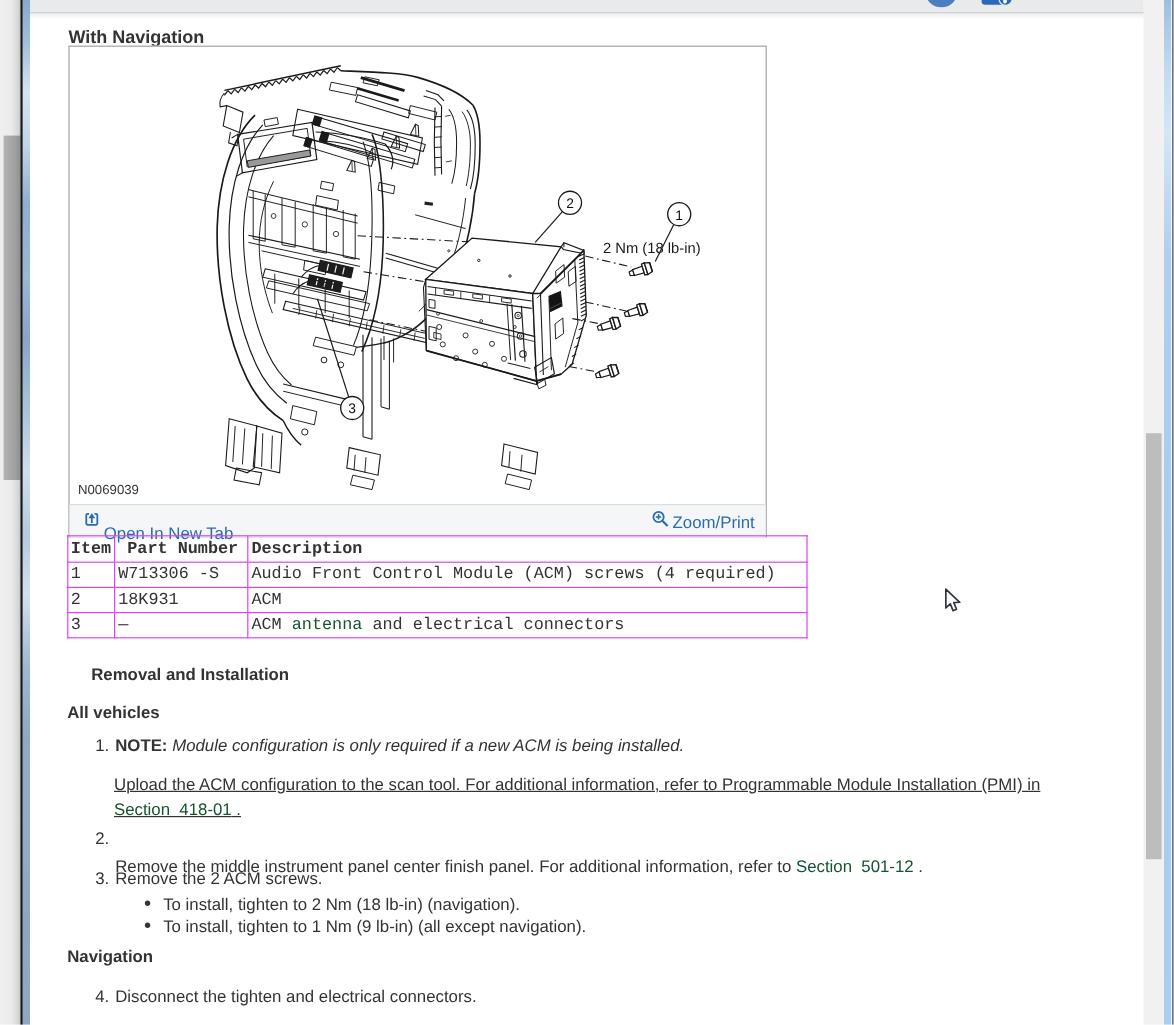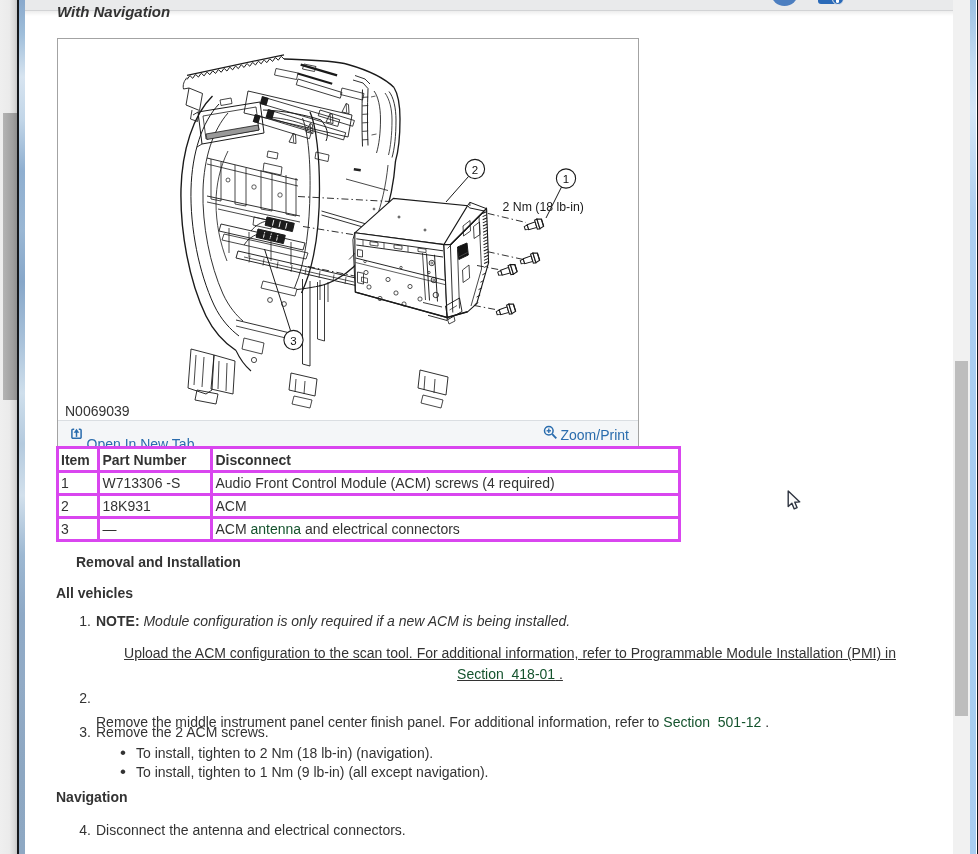--- a/index.html
+++ b/index.html
@@ -21,34 +21,34 @@
   #r-black{left:976.5px;top:0;width:1.5px;height:854px;background:#10151b;}
   
   #topbar{left:25px;top:0;width:927.5px;height:9.5px;background:#e9eaeb;border-bottom:1px solid #d2d3d5;}
   #topshadow{left:25px;top:10.5px;width:927.5px;height:5px;background:linear-gradient(180deg,rgba(0,0,0,0.07),rgba(0,0,0,0));}
   #ic-circle{left:771px;top:-20px;width:27px;height:26px;border-radius:50%;background:#4d7fc0;}
   #ic-print{left:818px;top:-9px;width:22px;height:13px;border-radius:3px;background:#2a6ab8;}
   #ic-print2{left:831.5px;top:-7px;width:12px;height:12px;border-radius:50%;background:#2a6ab8;border:1.5px solid #e9eaeb;box-sizing:border-box;}
   #ic-print3{left:835.8px;top:-0.8px;width:3.4px;height:3.4px;border-radius:50%;background:#fff;}
   
   .h1{font-size:15px;font-weight:bold;color:#333;}
-  #hnav{left:57px;top:3px;font-style:italic;}
+  #hnav{left:57px;top:23px;}
   .h2{font-size:14px;font-weight:bold;color:#333;left:56px;}
-  .line{font-size:14px;color:#333;white-space:nowrap;text-align:center;}
+  .line{font-size:14px;color:#333;white-space:nowrap;}
   .num{position:absolute;width:36px;text-align:right;font-size:14px;color:#333;}
   a.lnk{color:#14532d;text-decoration:none;}
   
   #imgbox{left:56.5px;top:37.5px;width:580px;height:408px;border:1px solid #a3a3a3;background:#fff;}
-  #n00{left:7.5px;top:364px;font-size:14px;color:#333;}
+  #n00{left:7.5px;top:364px;font-size:11px;color:#333;}
   #ibfoot{left:0px;top:381px;width:580px;height:27px;background:#f4f6f8;border-top:1px solid #dadee2;position:absolute;}
   .flink{font-size:14px;color:#2a6cad;}
   
   table.parts{border-collapse:collapse;position:absolute;left:55.5px;top:446px;table-layout:fixed;}
-  table.parts td,table.parts th{border:3px solid #d946ef;font-size:14px;color:#333;text-align:left;
-      padding:0 0 0 2.5px;font-weight:normal;height:20px;overflow:hidden;white-space:nowrap;}
+  table.parts td,table.parts th{border:1px solid #d946ef;font-size:14px;color:#333;text-align:left;
+      padding:0 0 0 2.5px;font-weight:normal;height:20px;overflow:hidden;white-space:nowrap;font-family:Liberation Mono, monospace;}
   table.parts th{font-weight:bold;height:21px;}
   
   #cursor{left:787px;top:490px;}
 </style>
 </head>
 <body>
   <div class="abs" id="l-track"></div>
   <div class="abs" id="l-thumb"></div>
   <div class="abs" id="l-black"></div>
   <div class="abs" id="l-blue"></div>
@@ -364,22 +364,22 @@
           <line x1="5.8" y1="3.6" x2="5.8" y2="8" stroke="#2a6cad" stroke-width="1.3"></line>
         </svg></span>
       <span class="abs flink" style="left:503px;top:6px;">Zoom/Print</span>
     </div>
   </div>
 
   <table class="parts">
     <tbody>
       <tr>
         <th style="width:36px;">Item</th>
-        <th style="width:107.5px;">Part Number</th>
-        <th style="width:462px;">Disconnect</th>
+        <th style="width:107.5px;text-align:center;">Part Number</th>
+        <th style="width:462px;">Description</th>
       </tr>
     <tr>
         <td>1</td>
         <td>W713306 -S</td>
         <td>Audio Front Control Module (ACM) screws (4 required)</td>
       </tr>
     <tr>
         <td>2</td>
         <td>18K931</td>
         <td>ACM</td>
@@ -405,17 +405,17 @@
 
   <div class="abs num" style="left:55px;top:724px;">3.</div>
   <div class="abs line" style="left:96px;top:724px;">Remove the 2 ACM screws.</div>
 
   <div class="abs line" style="left:136px;top:744.5px;"><span style="position:absolute;left:-16px;top:-2px;font-size:17px;">•</span>To install, tighten to 2 Nm (18 lb-in) (navigation).</div>
   <div class="abs line" style="left:136px;top:763.5px;"><span style="position:absolute;left:-16px;top:-2px;font-size:17px;">•</span>To install, tighten to 1 Nm (9 lb-in) (all except navigation).</div>
 
   <div class="abs h2" style="top:788.5px;">Navigation</div>
 
   <div class="abs num" style="left:55px;top:822px;">4.</div>
-  <div class="abs line" style="left:96px;top:822px;">Disconnect the antenna and electrical connectors.</div>
+  <div class="abs line" style="left:96px;top:822px;">Disconnect the tighten and electrical connectors.</div>
 
   <svg class="abs" id="cursor" width="14" height="21" viewBox="0 0 14 21">
     <path d="M1.2 1 L1.2 16.6 L4.9 13.2 L7.2 18.9 L10.1 17.7 L7.8 12.2 L12.8 11.9 Z" fill="#fbfbfb" stroke="#2e3440" stroke-width="1.4" stroke-linejoin="round"></path>
   </svg>
 
 </body></html>

